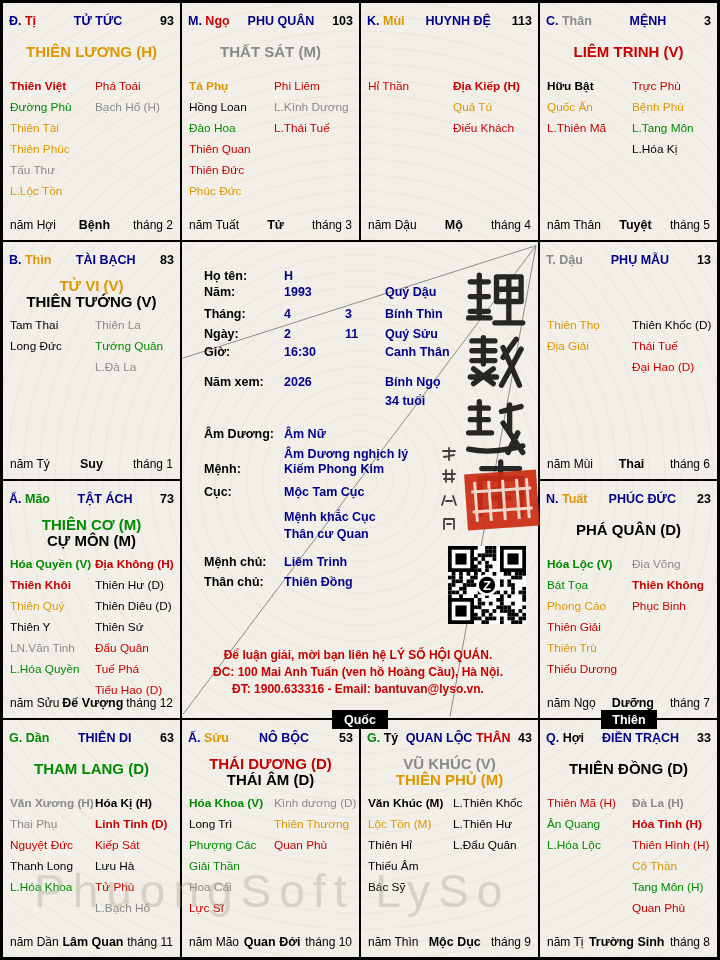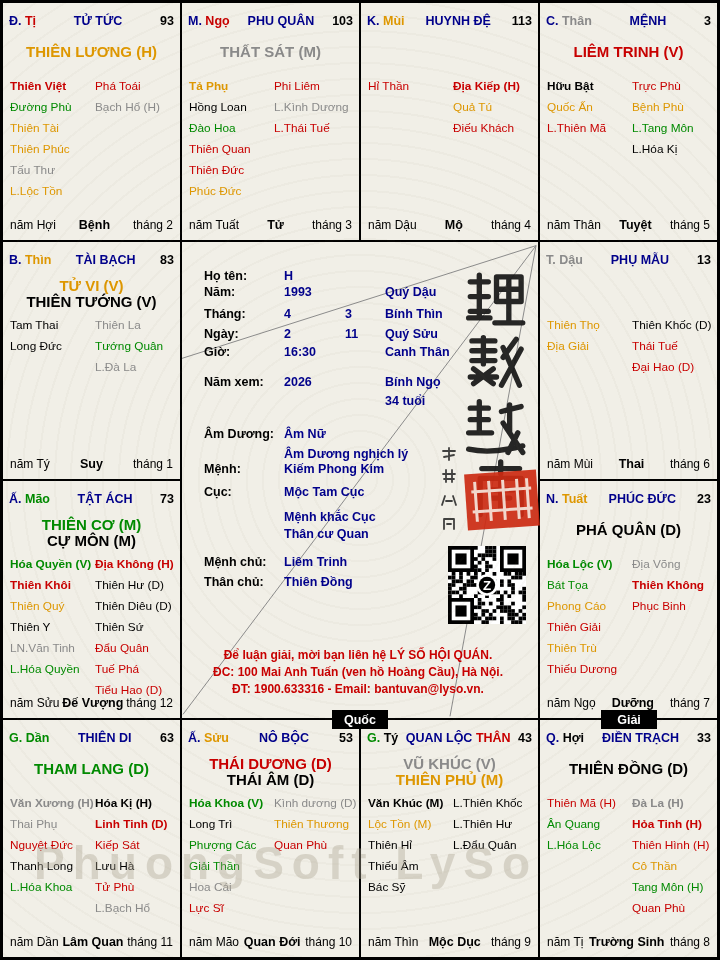--- a/index.html
+++ b/index.html
@@ -21,21 +21,21 @@
   #center{position:relative;grid-row:2/span 2;grid-column:2/span 2;background:var(--paper);}
   .irow{position:absolute;font-size:12.5px;font-weight:bold;white-space:nowrap;}
   .irow .lab{position:absolute;left:22px;color:#000;}
   .irow .v1{position:absolute;left:102px;color:var(--navy);}
   .irow .v2{position:absolute;left:163px;color:var(--navy);}
   .irow .v3{position:absolute;left:203px;color:var(--navy);}
   .contact{position:absolute;left:6px;right:10px;text-align:center;font-size:12px;font-weight:bold;color:var(--red);white-space:nowrap;}
   #linesvg{position:absolute;inset:0;width:100%;height:100%;pointer-events:none;}
   .marker{position:absolute;width:56px;height:19px;background:#000;color:#fff;font-size:12.5px;font-weight:bold;
           display:flex;align-items:center;justify-content:center;z-index:10;}
-  #watermark{position:absolute;left:34px;top:836px;font-size:46px;font-weight:bold;letter-spacing:8px;
+  #watermark{position:absolute;left:34px;top:864px;font-size:46px;font-weight:normal;letter-spacing:8px;
              color:rgba(170,164,144,0.38);z-index:6;pointer-events:none;white-space:nowrap;}
   #texture{position:absolute;inset:3px;z-index:5;pointer-events:none;
            background:repeating-radial-gradient(circle at 50% 50%, rgba(120,110,80,.04) 0 2px, transparent 2px 16px);}
   .callig{position:absolute;pointer-events:none;}
 </style>
 </head>
 <body>
 
 <div id="wrap">
   <div id="chart">
@@ -664,14 +664,14 @@
 
       <div class="contact" style="top:406px">Để luận giải, mời bạn liên hệ LÝ SỐ HỘI QUÁN.</div>
       <div class="contact" style="top:423px">ĐC: 100 Mai Anh Tuấn (ven hồ Hoàng Cầu), Hà Nội.</div>
       <div class="contact" style="top:440px">ĐT: 1900.633316 - Email: bantuvan@lyso.vn.</div>
     </div>
   </div>
 
   <div id="texture"></div>
   <div id="watermark">PhuongSoft LySo</div>
   <div class="marker" style="left:332px;top:710px">Quốc</div>
-  <div class="marker" style="left:601px;top:710px">Giải</div>
+  <div class="marker" style="left:601px;top:710px">Thiên</div>
 </div>
 
 </body></html>

